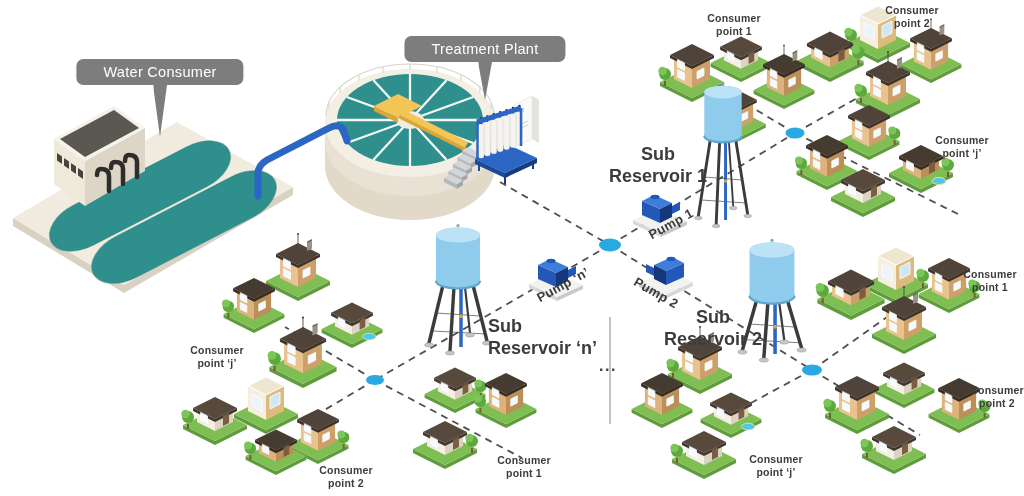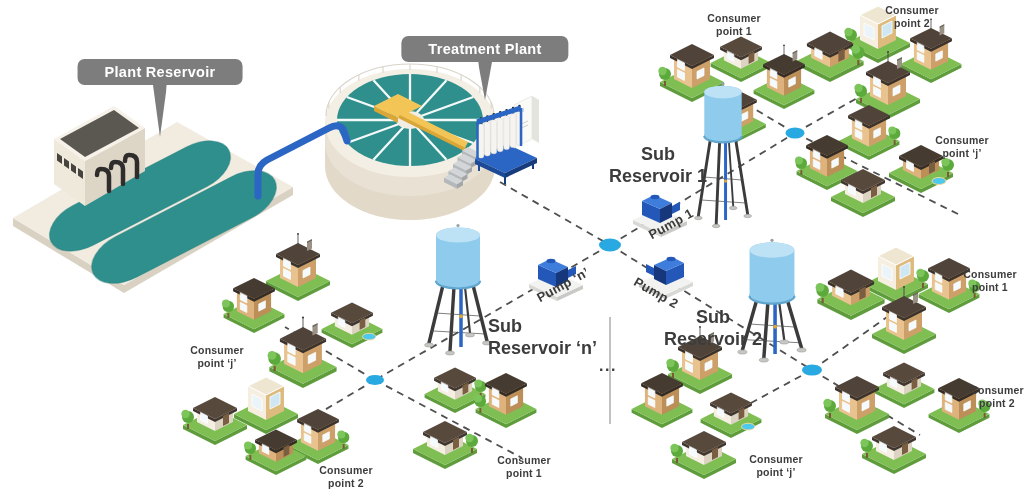--- a/index.html
+++ b/index.html
@@ -8,21 +8,21 @@
   #scene{position:absolute;left:0;top:0;}
   .dash{stroke:var(--dash-gray);stroke-width:1.8;stroke-dasharray:7 5.5;fill:none;}
   .lbl{position:absolute;color:var(--label-text);font-weight:700;white-space:pre-line;
        text-align:center;transform:translate(-50%,-50%);line-height:1.2;z-index:5;}
   .lbl.cp{font-size:10.5px;letter-spacing:.2px;}
   .lbl.sr{font-size:18px;}
   .lbl.sr.leftalign{transform:translate(0,-50%);text-align:left;}
   .lbl.pump{font-size:13px;transform:translate(-50%,-50%) rotate(var(--r));letter-spacing:.3px;}
   .lbl.dots{font-size:16px;font-weight:800;letter-spacing:1.5px;}
   .callout{position:absolute;transform:translate(-50%,-50%);background:var(--callout-bg);
-       color:var(--callout-text);font-size:14.5px;font-weight:700;letter-spacing:.3px;
+       color:var(--callout-text);font-size:14.5px;font-weight:400;letter-spacing:.3px;
        padding:5px 27px;border-radius:7px;z-index:6;white-space:nowrap;}
   .callout .tail{position:absolute;left:50%;top:100%;width:14px;margin-left:-7px;
        background:var(--callout-bg);clip-path:polygon(0 0,100% 0,50% 100%);display:block;}
 </style>
 </head>
 <body>
 
 <div id="stage">
 
 <svg id="scene" width="1024" height="496" viewBox="0 0 1024 496">
@@ -779,21 +779,21 @@
           <polygon points="-18,3 0,11 0,-3 -18,-11" fill="var(--pump-blue)"></polygon>
           <polygon points="-18,-11 0,-3 12,-9 -6,-17" fill="#3E7DDB"></polygon>
           <polygon points="0,11 12,5 12,-9 0,-3" fill="#16377C"></polygon>
           <polygon points="12,2 20,-2 20,-10 12,-6" fill="var(--pump-blue)"></polygon>
           <ellipse cx="-5" cy="-15" rx="4.5" ry="2.2" fill="var(--pump-blue)"></ellipse>
         </g>
       </g>
 </svg>
 
   <div class="callout" style="left:160px;top:72px">
-    <span>Plant Reservoir</span>
+    <span>Water Consumer</span>
     <i class="tail" style="height:52px"></i>
   </div>
   <div class="callout" style="left:485px;top:49px">
     <span>Treatment Plant</span>
     <i class="tail" style="height:38px"></i>
   </div>
 
   <div class="lbl sr" style="left:658px;top:166px">Sub
 Reservoir 1</div>
   <div class="lbl sr" style="left:713px;top:329px">Sub

